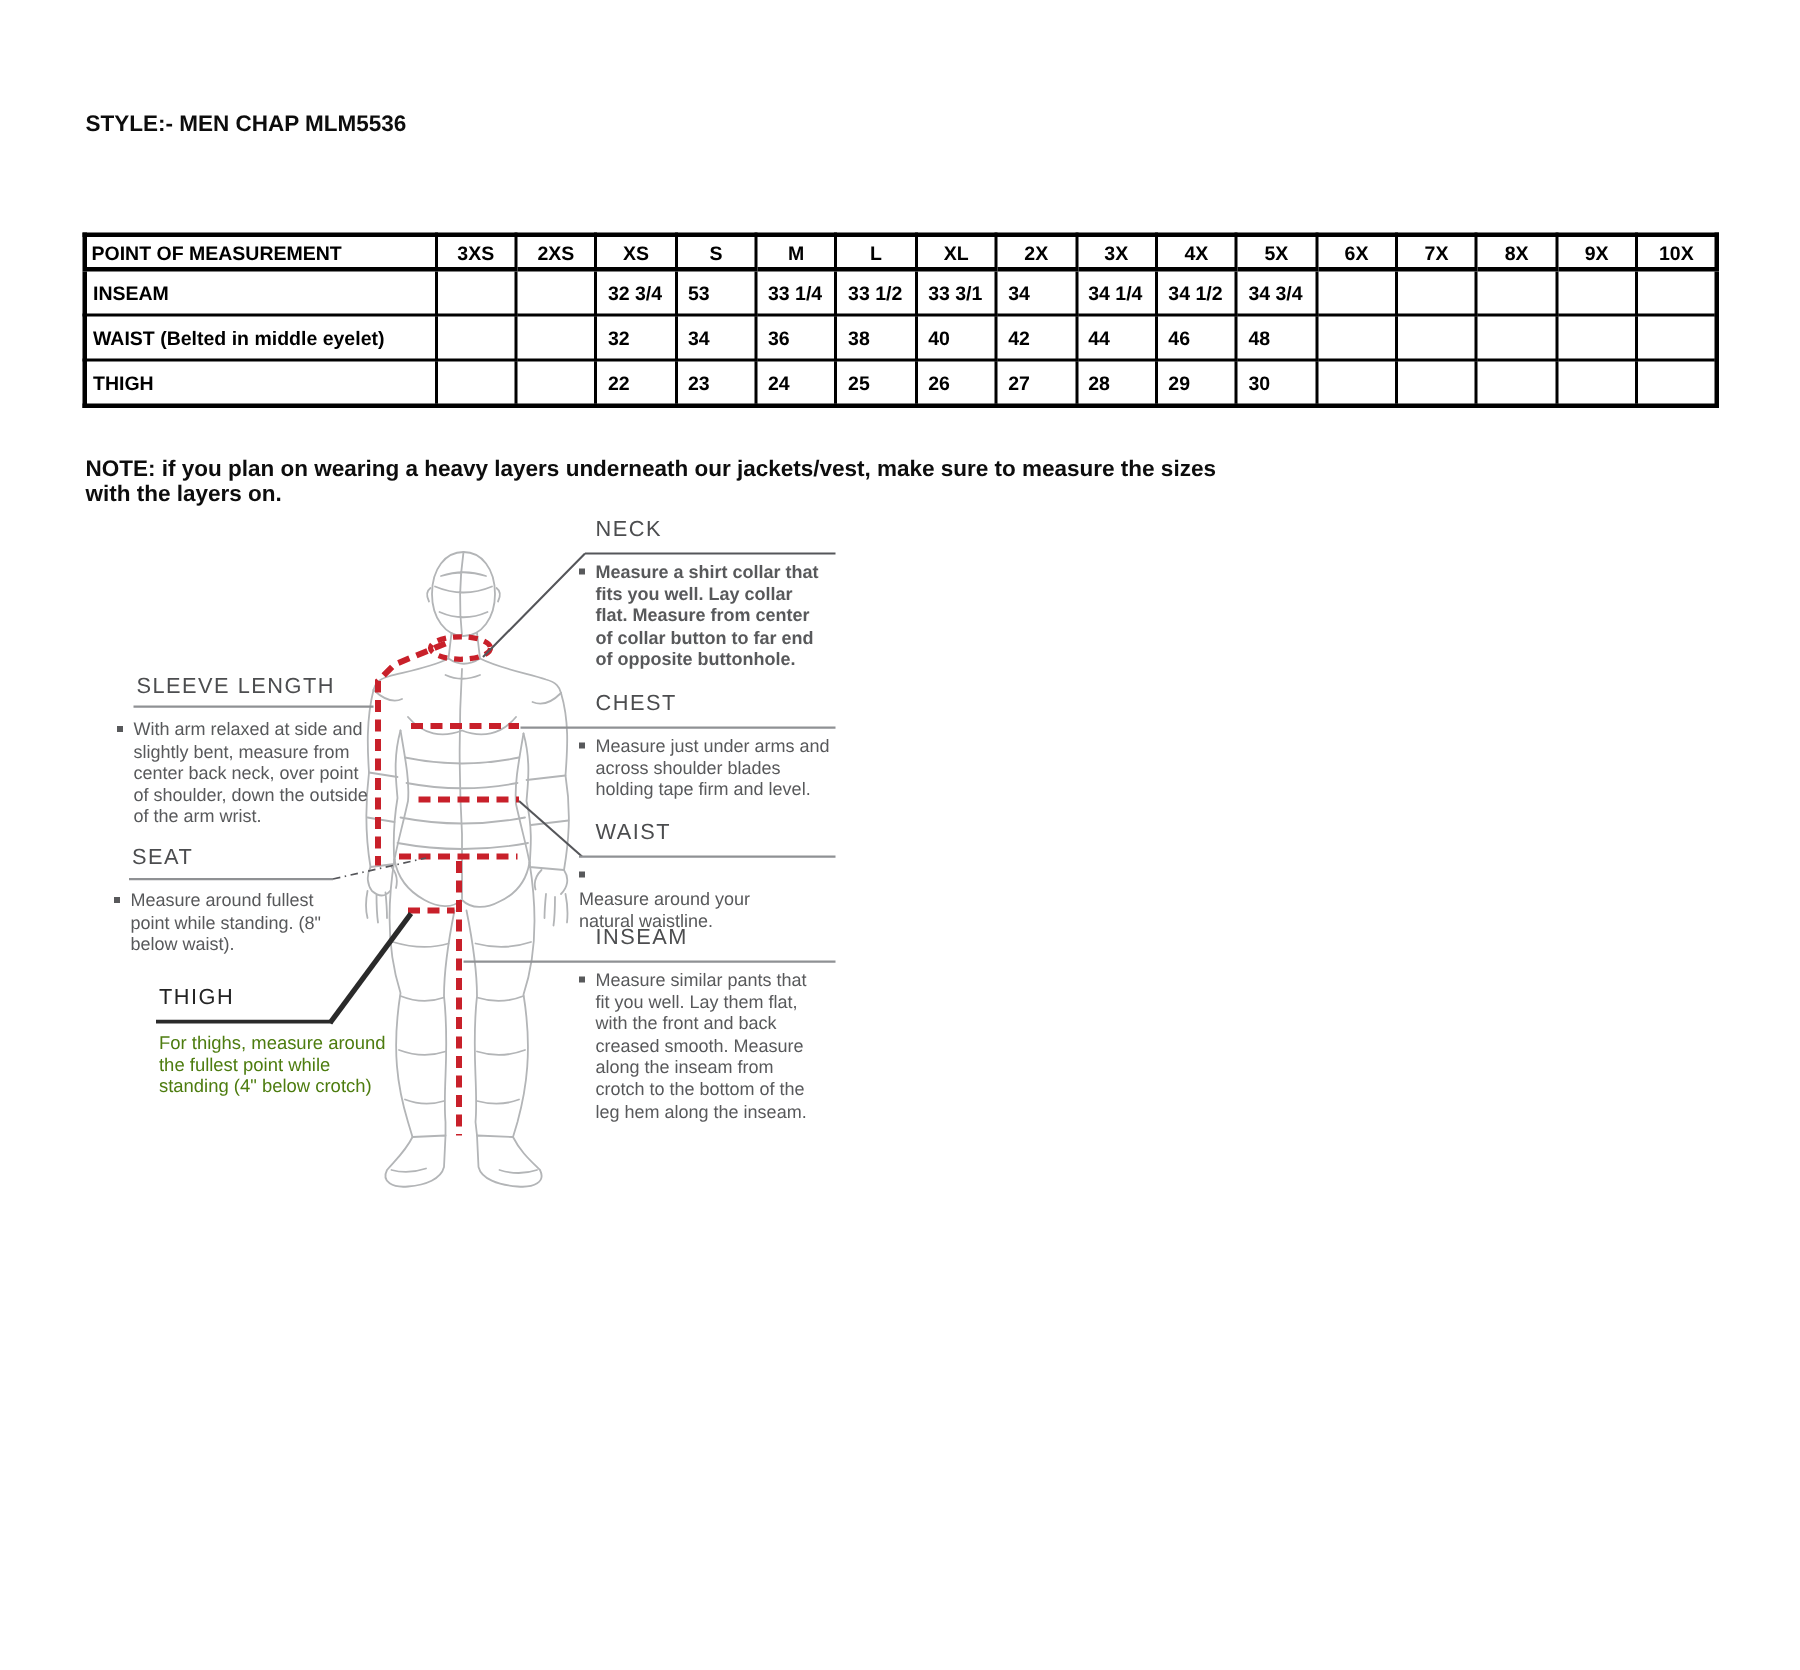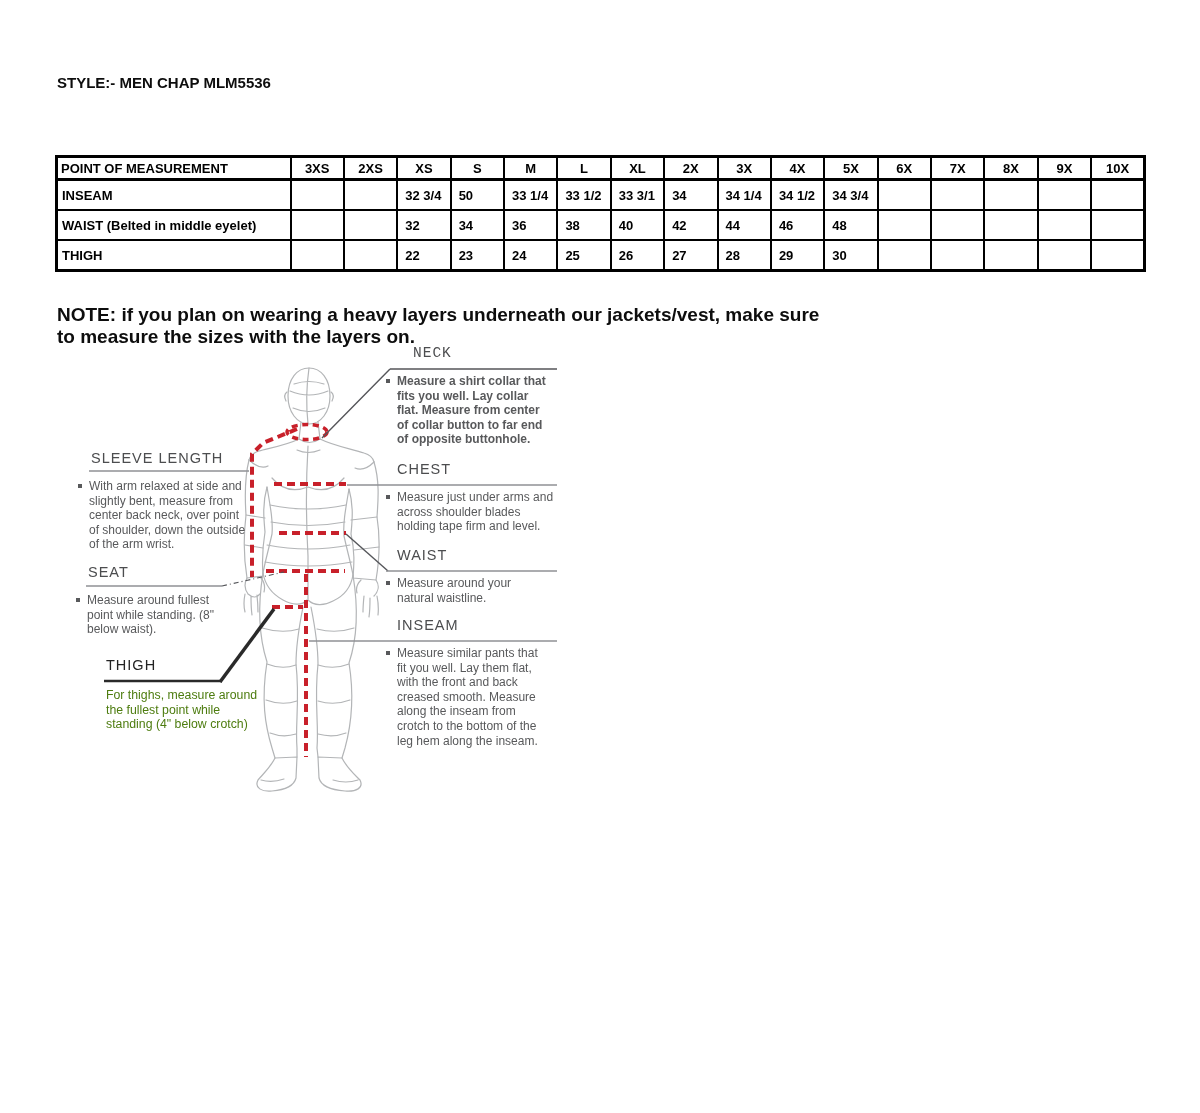--- a/index.html
+++ b/index.html
@@ -3,21 +3,21 @@
 <meta charset="utf-8">
 <style>
   html,body{margin:0;padding:0;}
   body{
     width:1200px;height:1113px;position:relative;background:#ffffff;
     font-family:"Liberation Sans", sans-serif;
     --measure-red:#c8202a; --figure-gray:#b3b5b7; --text-gray:#58595b;
     --heading-gray:#4c4d4f; --line-gray:#8f9194;
   }
   .doc-title{position:absolute;left:57px;top:62px;font-size:15px;font-weight:bold;color:#0d0d0d;margin-top:12px;}
-  .note{position:absolute;left:57px;top:304px;font-size:19px;font-weight:bold;color:#0d0d0d;width:780px;}
+  .note{position:absolute;left:57px;top:304px;font-size:15px;font-weight:bold;color:#0d0d0d;width:780px;}
 
   
   #size-table{position:absolute;left:55px;top:155px;width:1091px;border-collapse:collapse;
     table-layout:fixed;border:3px solid #000;padding-left:36px;}
   #size-table .pom-col{width:234px;}
   #size-table th,#size-table td{border:2px solid #000;font-size:13px;font-weight:bold;color:#000;
     overflow:hidden;white-space:nowrap;}
   #size-table thead th{height:20px;text-align:center;border-bottom:3px solid #000;padding:0 2px;}
   #size-table thead th.pom{text-align:left;padding-left:3px;}
   #size-table tbody th{text-align:left;padding:0 4px;height:28px;}
@@ -86,21 +86,21 @@
         <th>9X</th>
         <th>10X</th>
       </tr>
     </thead>
     <tbody>
       <tr>
         <th>INSEAM</th>
         <td></td>
         <td></td>
         <td>32 3/4</td>
-        <td>50</td>
+        <td>53</td>
         <td>33 1/4</td>
         <td>33 1/2</td>
         <td>33 3/1</td>
         <td>34</td>
         <td>34 1/4</td>
         <td>34 1/2</td>
         <td>34 3/4</td>
         <td></td>
         <td></td>
         <td></td>
@@ -194,38 +194,38 @@
     <path class="leader-light" d="M309,641 L557,641"></path>
     <path class="leader-light" d="M89,471 L249,471"></path>
     <path class="leader-light" d="M86,586 L222,586"></path>
     <path class="leader-dashdot" d="M222,586 L284,572"></path>
     <path class="leader-black" stroke-width="2.5" d="M104,681 L222,681"></path>
     <path class="leader-black" stroke-width="3.5" d="M220,682 L274,609"></path>
   </g>
 </svg>
 
 <div class="sec" style="left:386px;top:345px;">
-  <div class="sec-title" style="margin-left:27px;font-family:Liberation Mono, monospace;">NECK</div>
+  <div class="sec-title" style="margin-left:11px;">NECK</div>
   <div class="desc" style="width:163px;font-weight:bold;">
     <span class="sq"></span>
     <span>Measure a shirt collar that fits you well. Lay collar flat. Measure from center of collar button to far end of opposite buttonhole.</span>
   </div>
 </div>
 
 <div class="sec" style="left:386px;top:461px;">
   <div class="sec-title" style="margin-left:11px;">CHEST</div>
   <div class="desc" style="width:169px;">
     <span class="sq"></span>
     <span>Measure just under arms and across shoulder blades holding tape firm and level.</span>
   </div>
 </div>
 
 <div class="sec" style="left:386px;top:547px;">
   <div class="sec-title" style="margin-left:11px;">WAIST</div>
-  <div class="desc" style="width:136px;">
+  <div class="desc" style="width:136px;flex-direction:column;">
     <span class="sq"></span>
     <span>Measure around your natural waistline.</span>
   </div>
 </div>
 
 <div class="sec" style="left:386px;top:617px;">
   <div class="sec-title" style="margin-left:11px;">INSEAM</div>
   <div class="desc" style="width:163px;">
     <span class="sq"></span>
     <span>Measure similar pants that fit you well. Lay them flat, with the front and back creased smooth. Measure along the inseam from crotch to the bottom of the leg hem along the inseam.</span>

